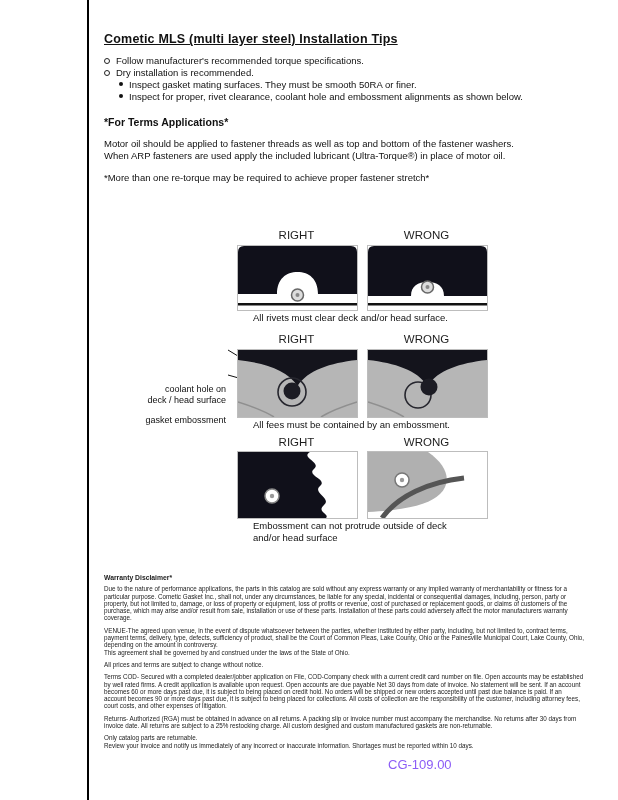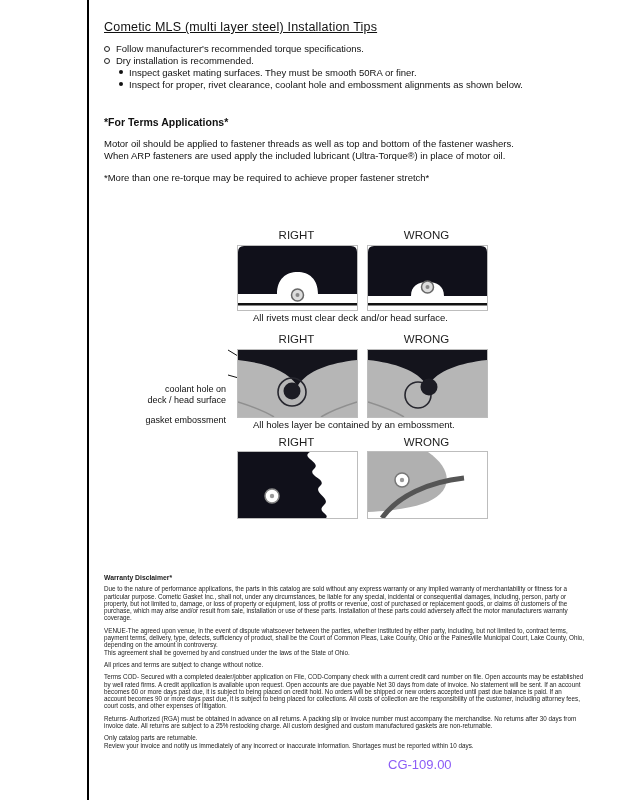--- a/index.html
+++ b/index.html
@@ -4,21 +4,21 @@
 <style>
   html,body { margin:0; padding:0; background:#ffffff; }
   .page {
     position:relative; width:618px; height:800px; background:#ffffff;
     font-family:"Liberation Sans", sans-serif; color:#111; overflow:hidden;
   }
   .left-rule { position:absolute; left:87px; top:0; width:2px; height:800px; background:#000; }
 
   
   .tips { position:absolute; left:104px; top:20px; width:482px; }
-  .title { font-size:12.5px; font-weight:normal; text-decoration:underline; letter-spacing:0.2px; margin:0 0 9px 0; }
+  .title { font-size:12.5px; font-weight:bold; text-decoration:underline; letter-spacing:0.2px; margin:12px 0 9px 0; }
   .brow { display:flex; align-items:flex-start; gap:6px; font-size:9.5px; line-height:12px; color:#111; }
   .brow.sub { margin-left:15px; }
   .om { flex:none; width:4px; height:4px; border:1px solid #222; border-radius:50%; margin-top:3px; }
   .fm { flex:none; width:4px; height:4px; background:#111; border-radius:50%; margin-top:3px; }
 
   
   .diesel { position:absolute; left:104px; top:116px; width:486px; font-size:9.5px; line-height:12.5px; }
   .dheading { font-weight:bold; font-size:10.5px; margin:0 0 9px 0; }
   .diesel p { margin:0 0 9px 0; }
   .pre { white-space:pre-line; }
@@ -108,37 +108,39 @@
       <circle cx="54" cy="42" r="14" fill="none" stroke="#26262e" stroke-width="1.6"></circle>
       <circle cx="54" cy="41" r="8.5" fill="#1c1c24"></circle>
     </svg>
     <svg class="dimg" style="left:367px; top:349px;" width="119" height="67" viewBox="0 0 119 67">
       <rect width="119" height="67" fill="#b6b6b6"></rect>
       <path d="M0,0 H119 V10 C92,13 70,20 59.5,36 C49,20 27,13 0,10 Z" fill="#14141c"></path>
       <path d="M0,52 C16,57 28,62 36,67" fill="none" stroke="#8f8f8f" stroke-width="1.5"></path>
       <circle cx="50" cy="45" r="13" fill="none" stroke="#26262e" stroke-width="1.6"></circle>
       <circle cx="61" cy="37" r="8.5" fill="#1c1c24"></circle>
     </svg>
-    <div class="caption" style="left:237px; top:419px;">All holes layer be contained by an embossment.</div>
+    <div class="caption" style="left:237px; top:419px;">All fees must be contained by an embossment.</div>
 
     <div class="dlabel" style="left:237px; top:436px;">RIGHT</div>
     <div class="dlabel" style="left:367px; top:436px;">WRONG</div>
     <svg class="dimg" style="left:237px; top:451px;" width="119" height="66" viewBox="0 0 119 66">
       <rect width="119" height="66" fill="#ffffff"></rect>
       <path d="M0,0 H72 C62,6 84,10 76,17 C68,24 90,27 82,34 C74,41 94,46 86,53 C78,60 92,62 88,66 H0 Z" fill="#10101a"></path>
       <circle cx="34" cy="44" r="7" fill="#ffffff" stroke="#888" stroke-width="1.5"></circle>
       <circle cx="34" cy="44" r="2.2" fill="#999"></circle>
     </svg>
     <svg class="dimg" style="left:367px; top:451px;" width="119" height="66" viewBox="0 0 119 66">
       <rect width="119" height="66" fill="#ffffff"></rect>
       <path d="M0,0 H60 C80,14 84,30 72,42 C62,52 40,58 0,60 Z" fill="#b0b0b0"></path>
       <path d="M14,66 C30,44 60,30 96,26" fill="none" stroke="#555" stroke-width="5"></path>
       <circle cx="34" cy="28" r="7" fill="#ffffff" stroke="#777" stroke-width="1.5"></circle>
       <circle cx="34" cy="28" r="2.2" fill="#999"></circle>
     </svg>
+    <div class="caption pre" style="left:237px; top:520px; line-height:12px;">Embossment can not protrude outside of deck
+and/or head surface</div>
   </div>
 
   <div class="warranty">
     <div class="wheading">Warranty Disclaimer*</div>
     <p>Due to the nature of performance applications, the parts in this catalog are sold without any express warranty or any implied warranty of merchantability or fitness for a particular purpose.  Cometic Gasket Inc., shall not, under any circumstances, be liable for any special, incidental or consequential damages, including, person, party or property, but not limited to, damage, or loss of property or equipment, loss of profits or revenue, cost of purchased or replacement goods, or claims of customers of the purchase, which may arise and/or result from sale, installation or use of these parts.  Installation of these parts could adversely affect the motor manufacturers warranty coverage.</p>
     <p class="pre">VENUE-The agreed upon venue, in the event of dispute whatsoever between the parties, whether instituted by either party, including, but not limited to, contract terms, payment terms, delivery, type, defects, sufficiency of product, shall be the Court of Common Pleas, Lake County, Ohio or the Painesville Municipal Court, Lake County, Ohio, depending on the amount in controversy.
 This agreement shall be governed by and construed under the laws of the State of Ohio.</p>
     <p>All prices and terms are subject to change without notice.</p>
     <p>Terms COD- Secured with a completed dealer/jobber application on File, COD-Company check with a current credit card number on file.  Open accounts may be established by well rated firms.  A credit application is available upon request.  Open accounts are due payable Net 30 days from date of invoice.  No statement will be sent.  If an account becomes 60 or more days past due, it is subject to being placed on credit hold.  No orders will be shipped or new orders accepted until past due balance is paid.  If an account becomes 90 or more days past due, it is subject to being placed for collections.  All costs of collection are the responsibility of the customer, including attorney fees, court costs, and other expenses of litigation.</p>
     <p>Returns- Authorized (RGA) must be obtained in advance on all returns.  A packing slip or invoice number must accompany the merchandise.  No returns after 30 days from invoice date.  All returns are subject to a 25% restocking charge.  All custom designed and custom manufactured gaskets are non-returnable.</p>

